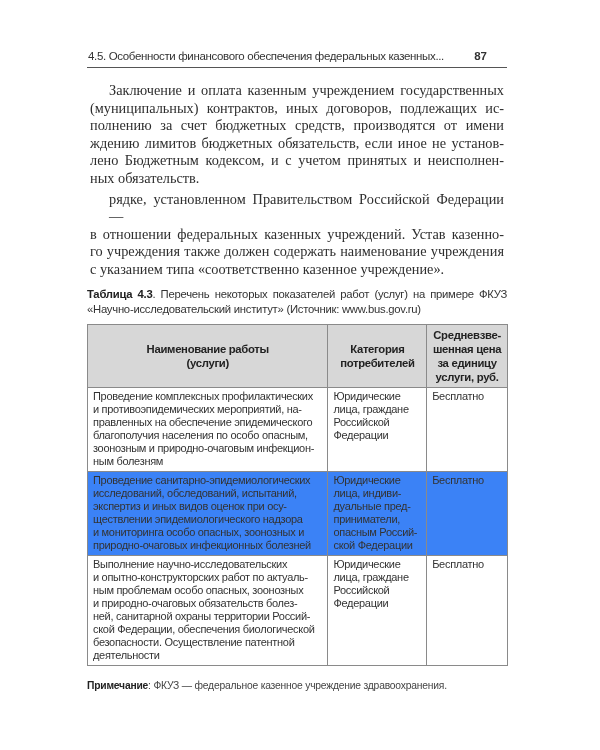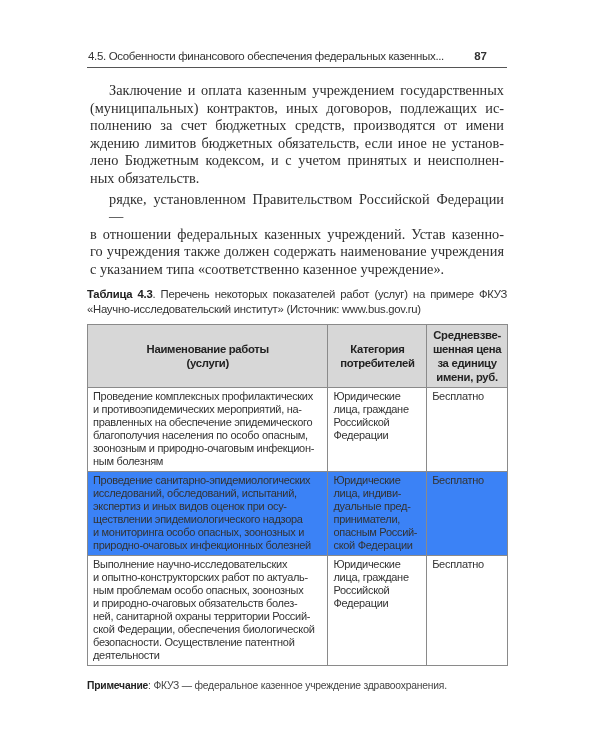--- a/index.html
+++ b/index.html
@@ -77,21 +77,21 @@
           <span class="cell-line">(услуги)</span>
         </th>
         <th>
           <span class="cell-line">Категория</span>
           <span class="cell-line">потребителей</span>
         </th>
         <th>
           <span class="cell-line">Средневзве-</span>
           <span class="cell-line">шенная цена</span>
           <span class="cell-line">за единицу</span>
-          <span class="cell-line">имени, руб.</span>
+          <span class="cell-line">услуги, руб.</span>
         </th>
       </tr>
     </thead>
     <tbody>
       <tr>
         <td>
           <span class="cell-line">Проведение комплексных профилактических</span>
           <span class="cell-line">и противоэпидемических мероприятий, на-</span>
           <span class="cell-line">правленных на обеспечение эпидемического</span>
           <span class="cell-line">благополучия населения по особо опасным,</span>

